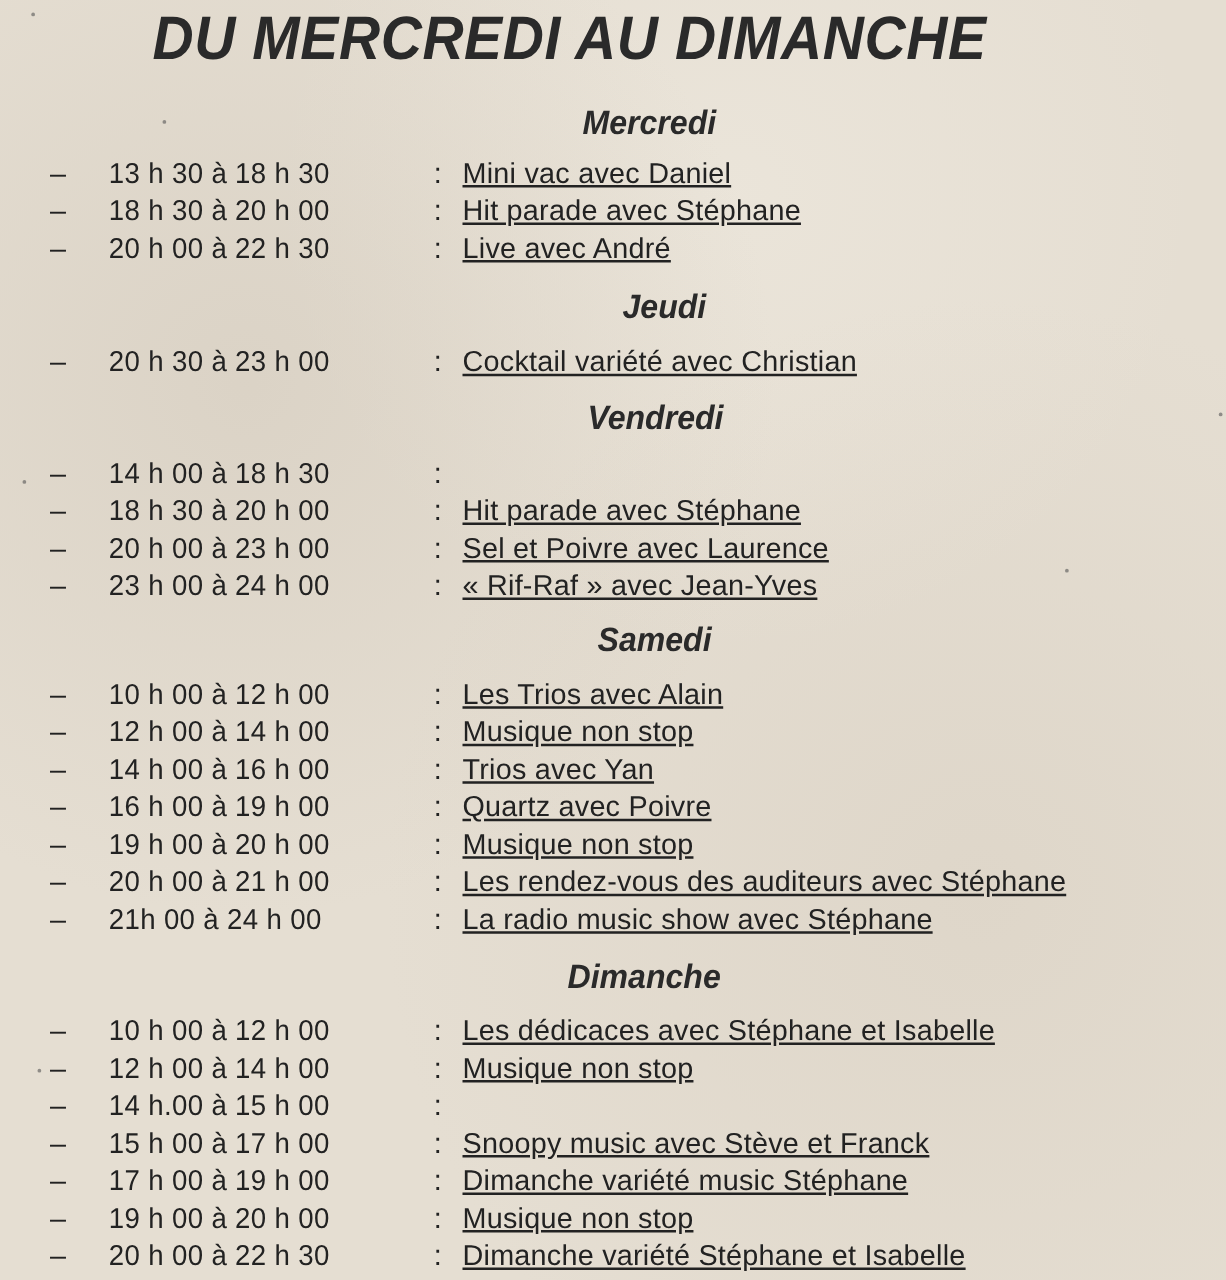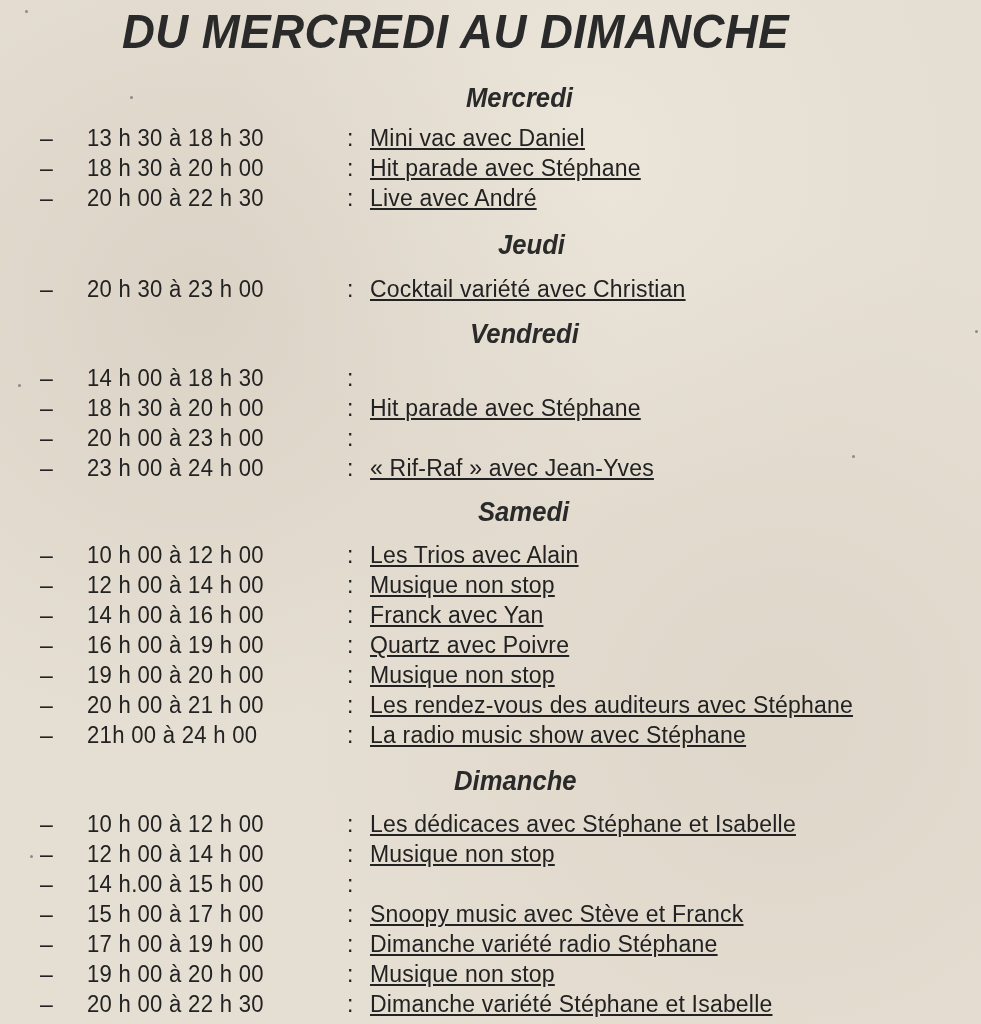--- a/index.html
+++ b/index.html
@@ -163,20 +163,21 @@
       <li class="entry">
         <span class="dash">–</span>
         <span class="time">18 h 30 à 20 h 00</span>
         <span class="colon">:</span>
         <span class="program">Hit parade avec Stéphane</span>
       </li>
       <li class="entry">
         <span class="dash">–</span>
         <span class="time">20 h 00 à 23 h 00</span>
         <span class="colon">:</span>
+        <span class="program">Sel et Poivre avec Laurence</span>
       </li>
       <li class="entry">
         <span class="dash">–</span>
         <span class="time">23 h 00 à 24 h 00</span>
         <span class="colon">:</span>
         <span class="program">« Rif-Raf » avec Jean-Yves</span>
       </li>
     </ul>
   </section>
 
@@ -192,21 +193,21 @@
       <li class="entry">
         <span class="dash">–</span>
         <span class="time">12 h 00 à 14 h 00</span>
         <span class="colon">:</span>
         <span class="program">Musique non stop</span>
       </li>
       <li class="entry">
         <span class="dash">–</span>
         <span class="time">14 h 00 à 16 h 00</span>
         <span class="colon">:</span>
-        <span class="program">Franck avec Yan</span>
+        <span class="program">Trios avec Yan</span>
       </li>
       <li class="entry">
         <span class="dash">–</span>
         <span class="time">16 h 00 à 19 h 00</span>
         <span class="colon">:</span>
         <span class="program">Quartz avec Poivre</span>
       </li>
       <li class="entry">
         <span class="dash">–</span>
         <span class="time">19 h 00 à 20 h 00</span>
@@ -252,21 +253,21 @@
       <li class="entry">
         <span class="dash">–</span>
         <span class="time">15 h 00 à 17 h 00</span>
         <span class="colon">:</span>
         <span class="program">Snoopy music avec Stève et Franck</span>
       </li>
       <li class="entry">
         <span class="dash">–</span>
         <span class="time">17 h 00 à 19 h 00</span>
         <span class="colon">:</span>
-        <span class="program">Dimanche variété radio Stéphane</span>
+        <span class="program">Dimanche variété music Stéphane</span>
       </li>
       <li class="entry">
         <span class="dash">–</span>
         <span class="time">19 h 00 à 20 h 00</span>
         <span class="colon">:</span>
         <span class="program">Musique non stop</span>
       </li>
       <li class="entry">
         <span class="dash">–</span>
         <span class="time">20 h 00 à 22 h 30</span>

